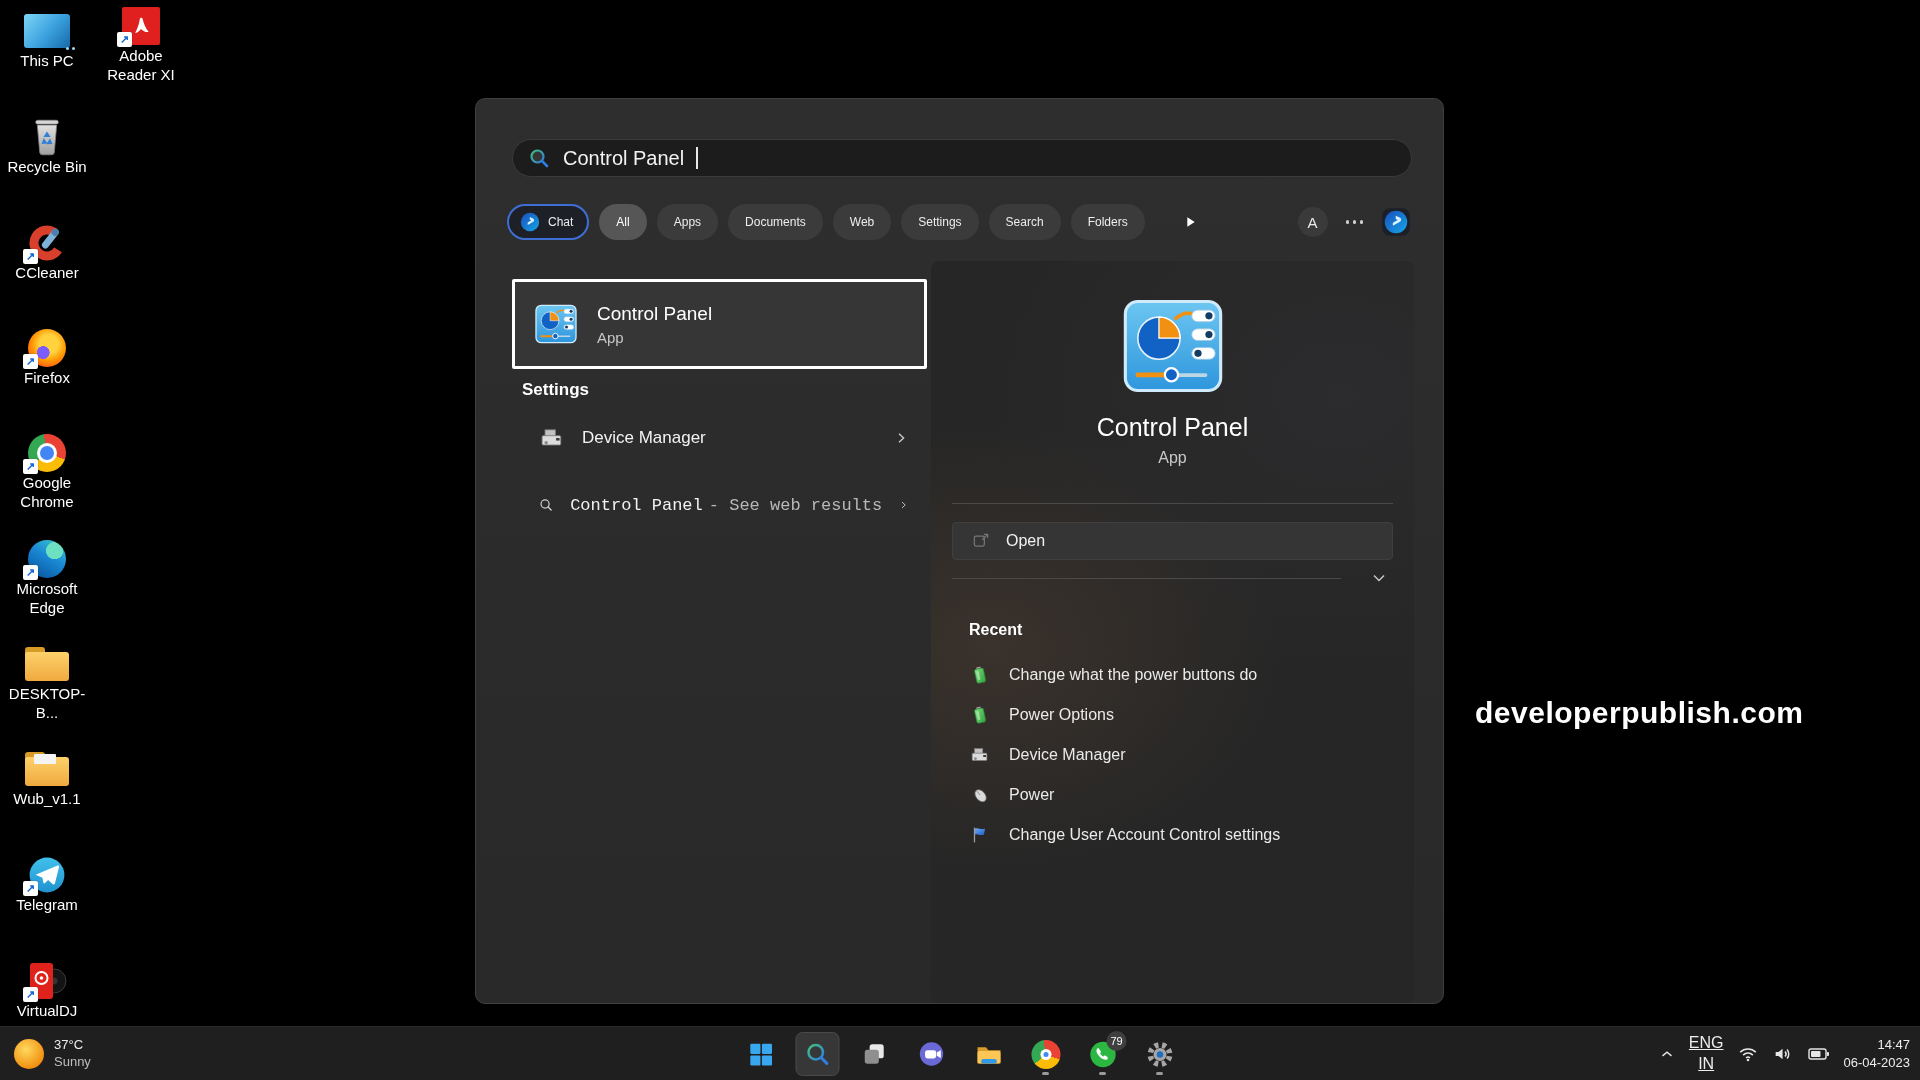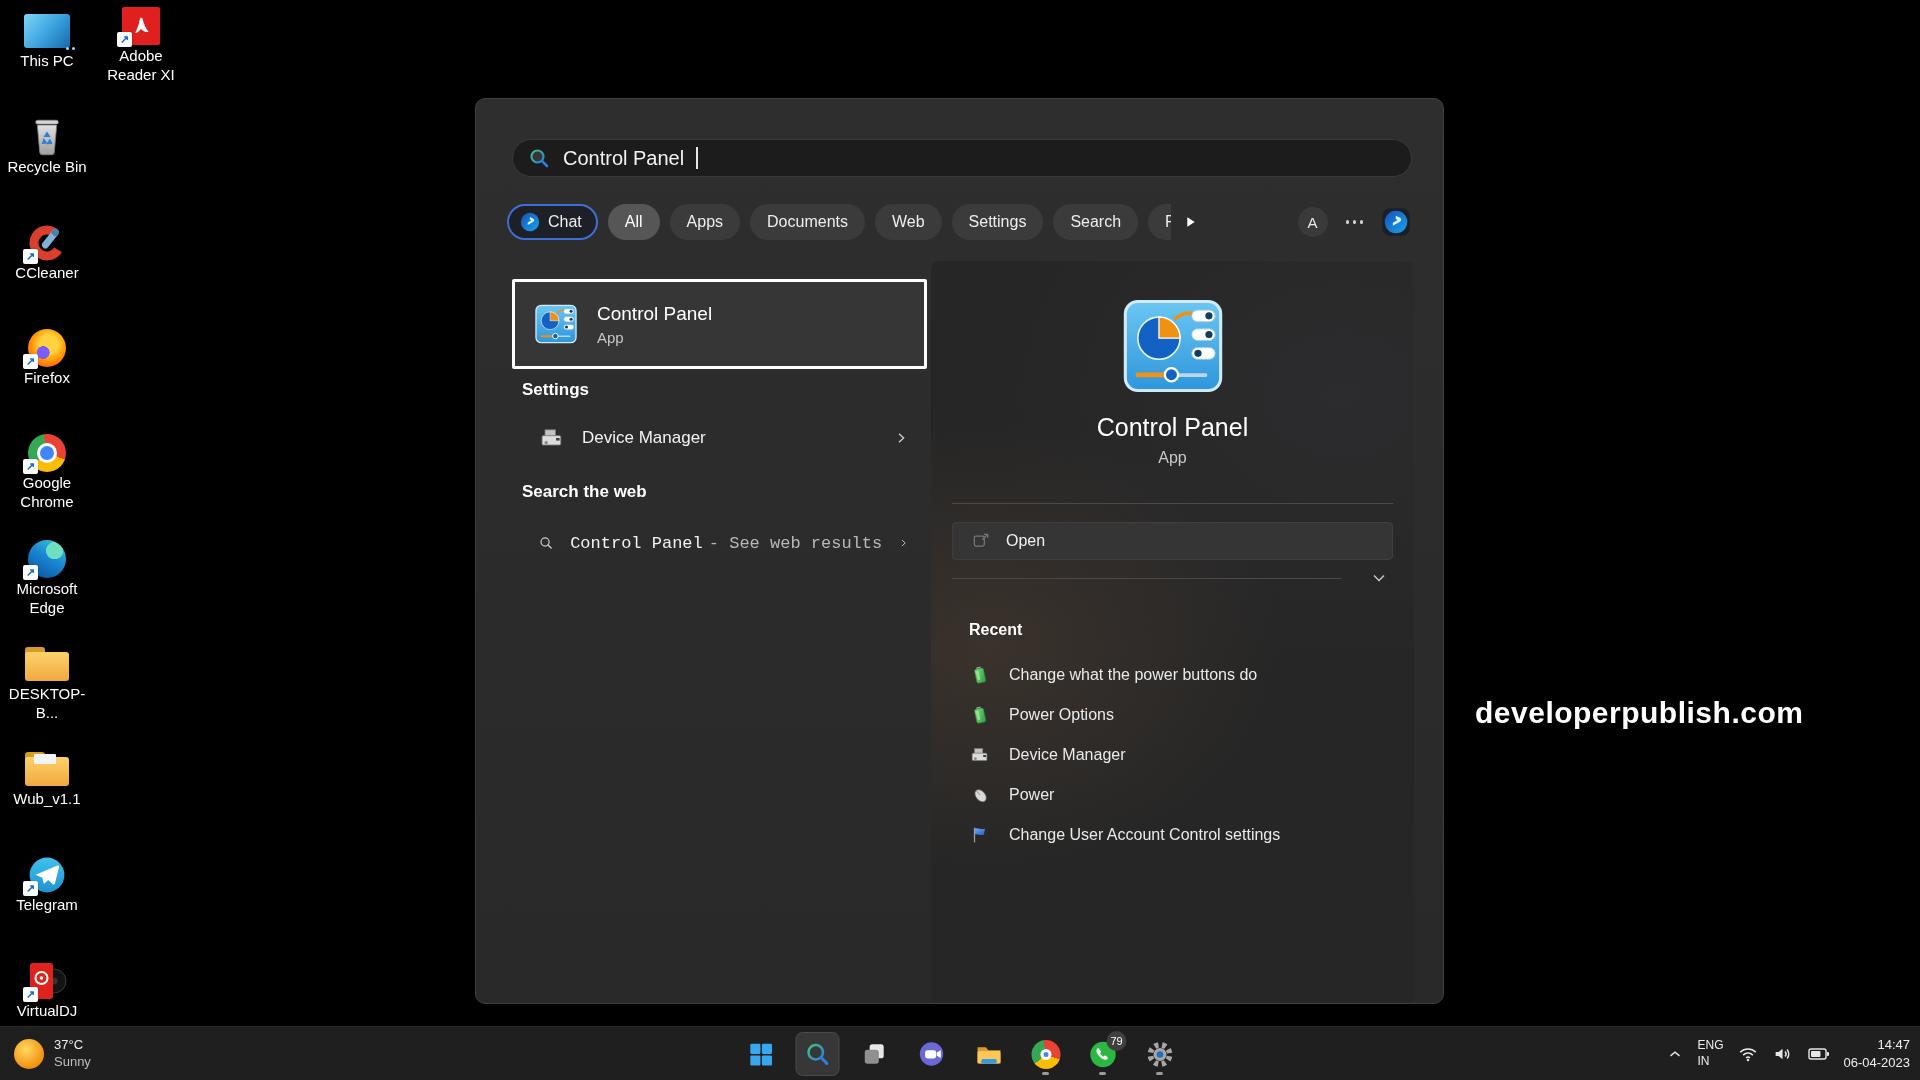--- a/index.html
+++ b/index.html
@@ -51,21 +51,21 @@
   .searchbar { position:absolute; left:36px; top:40px; right:31px; height:38px;
                background:#1c1c1c; border:1px solid #3a3a3a; border-radius:19px;
                display:flex; align-items:center; padding:0 14px; gap:12px; }
   .searchbar .stext { font-size:20px; color:#f2f2f2; }
   .caret { width:1.5px; height:22px; background:#e8e8e8; }
 
   .tabsrow { position:absolute; left:31px; top:103px; right:32px; height:40px;
              display:flex; align-items:center; }
   .pills { display:flex; gap:10px; width:664px; overflow:hidden; flex:none; }
   .pill { height:36px; flex:none; display:flex; align-items:center; padding:0 17px;
-          background:#3b3b3b; border-radius:18px; font-size:16px; color:#ededed; cursor:pointer; }
+          background:#3b3b3b; border-radius:18px; font-size:12px; color:#ededed; cursor:pointer; }
   .pill.sel { background:#565656; color:#fff; }
   .pill.chat { background:#1d2026; border:2px solid #3e6fd6; padding:0 14px 0 10px; gap:7px; }
   .morearrow { margin-left:6px; width:26px; display:flex; justify-content:center; cursor:pointer; }
   .tabspacer { flex:1; }
   .avatarA { width:30px; height:30px; border-radius:50%; background:#3a3a3a; color:#e8e8e8;
              font-size:15px; display:flex; align-items:center; justify-content:center; cursor:pointer; }
   .dots3 { margin:0 18px; display:flex; gap:3.5px; cursor:pointer; }
   .dots3 i { width:3.5px; height:3.5px; border-radius:50%; background:#d0d0d0; }
 
   .resultscol { position:absolute; left:36px; top:166px; width:415px; }
@@ -118,21 +118,21 @@
   .tbi { width:44px; height:44px; border-radius:7px; display:flex; align-items:center;
          justify-content:center; position:relative; cursor:pointer; }
   .tbi.active { background:#373737; border:1px solid #4a4a4a; }
   .runind { position:absolute; bottom:1px; left:50%; transform:translateX(-50%); width:7px;
             height:3px; border-radius:2px; background:#9a9a9a; }
   .wabadge { position:absolute; top:-1px; right:-2px; width:20px; height:20px; border-radius:50%;
              background:#3f3f3f; color:#fff; font-size:11px; display:flex; align-items:center;
              justify-content:center; }
   .tray { position:absolute; right:10px; top:0; height:54px; display:flex; align-items:center;
           gap:13px; }
-  .lang { font-size:12px; color:#ededed; text-align:left; line-height:1.3; cursor:pointer; }
+  .lang { font-size:16px; color:#ededed; text-align:center; line-height:1.3; cursor:pointer;text-decoration:underline; }
   .clock { font-size:13px; color:#ededed; text-align:right; line-height:1.35; cursor:pointer; }
   .tico { cursor:pointer; display:flex; }
 </style>
 </head>
 <body>
 
 <svg width="0" height="0" style="position:absolute">
   <defs>
     <linearGradient id="cpg" x1="0" y1="0" x2="0" y2="1">
       <stop offset="0" stop-color="#6cc6f1"></stop>
@@ -366,21 +366,20 @@
         <rect x="15.5" y="12" width="3" height="2.2" fill="#3a3a3a"></rect>
         <circle cx="7" cy="16" r="1.5" fill="#8a8a8a"></circle>
       </svg>
       <span class="rlbl">Device Manager</span>
       <svg width="16" height="16" viewBox="0 0 24 24">
         <path d="M9 5.5 l7 6.5 -7 6.5" stroke="#d0d0d0" stroke-width="1.9" fill="none"></path>
         </svg>
     </div>
 
 
-    <div class="sechdr mt18">Search the web</div>
 
     <div class="lrow mt15">
       <svg width="24" height="24" viewBox="0 0 24 24">
         <circle cx="10.5" cy="10.5" r="6" fill="none" stroke="#cfcfcf" stroke-width="1.8"></circle>
         <line x1="15" y1="15" x2="19.5" y2="19.5" stroke="#cfcfcf" stroke-width="2" stroke-linecap="round"></line>
       </svg>
       <span class="rlbl"><span>Control Panel</span><span class="suffix">- See web results</span></span>
       <svg width="16" height="16" viewBox="0 0 24 24">
         <path d="M9 5.5 l7 6.5 -7 6.5" stroke="#d0d0d0" stroke-width="1.9" fill="none"></path>
         </svg>

